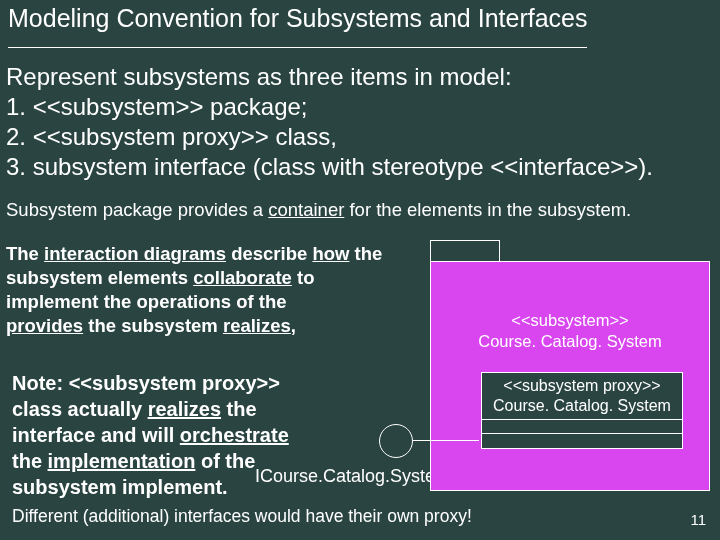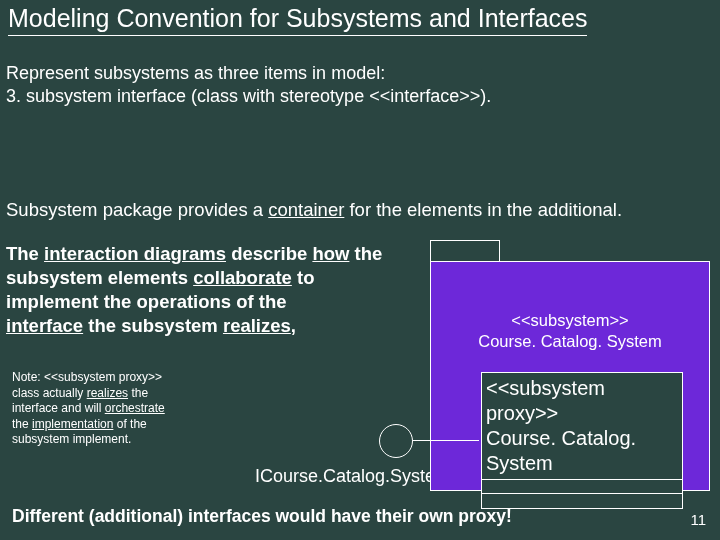--- a/index.html
+++ b/index.html
@@ -18,28 +18,28 @@
     width: 720px;
     height: 540px;
     box-sizing: border-box;
   }
   .title {
     position: absolute;
     top: 4px;
     left: 8px;
     font-size: 25px;
     border-bottom: 1px solid #fff;
-    padding-bottom: 2px;
+    padding-bottom: 14px;
     font-weight: normal;
   }
   .intro {
     position: absolute;
     top: 62px;
     left: 6px;
-    font-size: 18px;
+    font-size: 24px;
     line-height: 1.25;
   }
   .intro .item { margin-left: 0; }
   .p-container {
     position: absolute;
     top: 198px;
     left: 6px;
     font-size: 18.5px;
     line-height: 1.3;
     width: 700px;
@@ -51,37 +51,37 @@
     left: 6px;
     font-size: 18.5px;
     line-height: 1.3;
     width: 410px;
     font-weight: bold;
   }
   .note {
     position: absolute;
     top: 370px;
     left: 12px;
-    font-size: 12px;
-    font-weight: normal;
+    font-size: 20px;
+    font-weight: bold;
     line-height: 1.3;
     width: 370px;
   }
   .iface-label {
     position: absolute;
     top: 466px;
     left: 255px;
     font-size: 18px;
   }
   .footer-line {
     position: absolute;
     top: 506px;
     left: 12px;
     font-size: 17.5px;
-    font-weight: bold;
+    font-weight: normal;
   }
   .slide-num {
     position: absolute;
     bottom: 12px;
     right: 14px;
     font-size: 15px;
     margin-top: 25px;
   }
 
   
@@ -96,38 +96,39 @@
     box-sizing: border-box;
   }
   .pkg-body {
     position: absolute;
     top: 261px;
     left: 430px;
     width: 280px;
     height: 230px;
     border: 1.5px solid #fff;
     box-sizing: border-box;
-    background: #6d28d9;
+    background: #d946ef;
   }
   .pkg-label {
     position: absolute;
     top: 48px;
     width: 100%;
     text-align: center;
     font-size: 16.5px;
     line-height: 1.3;
   }
   .proxy-box {
     position: absolute;
     top: 110px;
     left: 50px;
     width: 200px;
     border: 1.5px solid #fff;
     background: #2a4541;
-    font-size: 20px;
+    font-size: 16px;
+    text-align: center;
   }
   .proxy-row {
     border-bottom: 1.5px solid #fff;
     padding: 3px 4px;
     min-height: 12px;
     line-height: 1.25;
     box-sizing: border-box;
   }
   .proxy-row.small { min-height: 12px; height: 14px; padding:0; }
   .proxy-row:last-child { border-bottom: none; }
@@ -154,32 +155,34 @@
 </style>
 </head>
 <body>
 
 <div class="slide">
 
   <div class="title">Modeling Convention for Subsystems and Interfaces</div>
 
   <div class="intro">
     <div>Represent subsystems as three items in model:</div>
+    <div class="item">1.  &lt;&lt;subsystem&gt;&gt; package;</div>
+    <div class="item">2.  &lt;&lt;subsystem proxy&gt;&gt; class,</div>
     <div class="item">3.  subsystem interface (class with stereotype &lt;&lt;interface&gt;&gt;).</div>
   </div>
 
   <div class="p-container">
-    <span>Subsystem package provides a </span><u>container</u><span> for the elements in the additional.</span>
+    <span>Subsystem package provides a </span><u>container</u><span> for the elements in the subsystem.</span>
   </div>
 
   <div class="interaction">
     <span>The </span><u>interaction diagrams</u><span> describe </span><u>how</u><span> the</span><br>
     <span>subsystem elements </span><u>collaborate</u><span> to</span><br>
     <span> implement the operations of the</span><br>
-    <span> </span><u>interface</u><span> the subsystem </span><u>realizes</u><span>,</span>
+    <span> </span><u>provides</u><span> the subsystem </span><u>realizes</u><span>,</span>
   </div>
 
   <div class="note">
     <span>Note:  &lt;&lt;subsystem proxy&gt;&gt;</span><br>
     <span> class actually </span><u>realizes</u><span> the</span><br>
     <span> interface and will </span><u>orchestrate</u><br>
     <span> the </span><u>implementation</u><span> of the</span><br>
     <span> subsystem implement.</span>
   </div>
 

